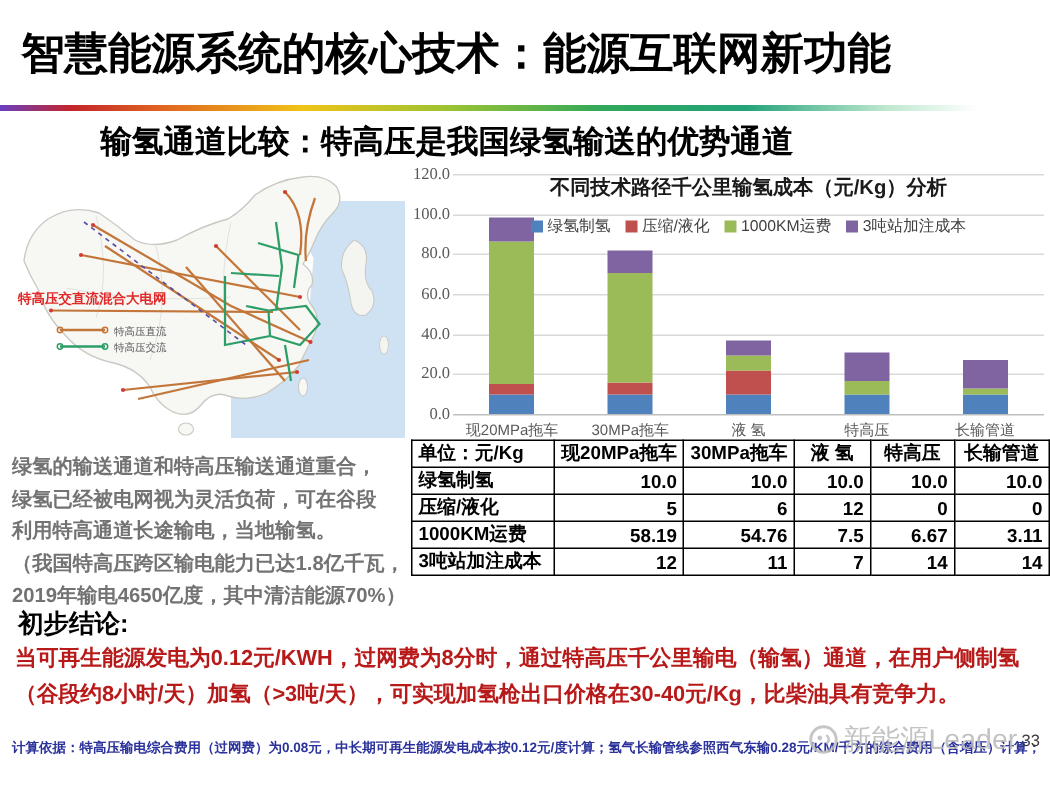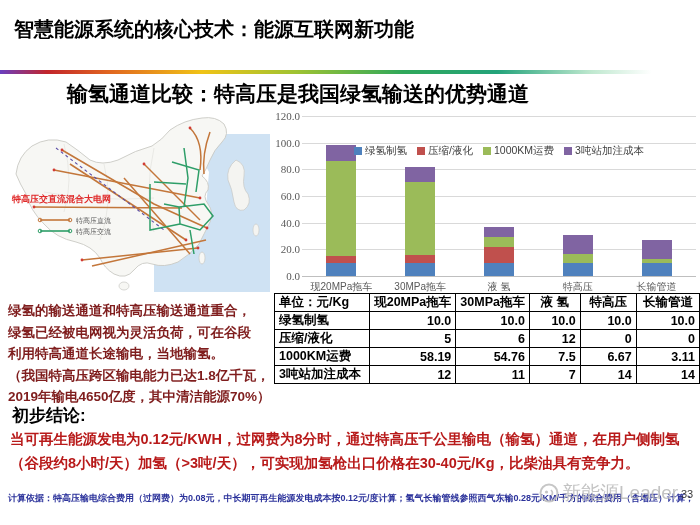--- a/index.html
+++ b/index.html
@@ -3,37 +3,37 @@
 <meta charset="utf-8">
 <style>
   html,body{margin:0;padding:0;}
   body{
     width:700px;height:525px;position:relative;background:#ffffff;
     font-family:"Liberation Sans","DejaVu Sans",sans-serif;overflow:hidden;
   }
   
   .page-title{
     position:absolute;left:14px;top:16px;width:676px;
-    font-size:20px;font-weight:900;color:#000;letter-spacing:0px;white-space:nowrap;
+    font-size:29px;font-weight:900;color:#000;letter-spacing:0px;white-space:nowrap;
   }
   .rainbow-rule{
     position:absolute;left:0;top:70px;width:672px;height:4px;
     background:linear-gradient(90deg,#6a3fc0 0%,#c2252b 7%,#e06420 16%,#f0c317 30%,
       #9fc332 44%,#2fa85a 60%,#23a37a 74%,#bfe8cf 88%,rgba(255,255,255,0) 97%);
   }
   .sub-title{
     position:absolute;left:0;top:80px;width:596px;text-align:center;
     font-size:21px;font-weight:900;color:#000;white-space:nowrap;
   }
   
   .map-wrap{position:absolute;left:4px;top:112px;width:266px;height:182px;}
   
   .left-note{
     position:absolute;left:8px;top:300px;width:266px;
-    font-size:13.5px;font-weight:bold;color:#7f1d1d;line-height:1.6;
+    font-size:13.5px;font-weight:bold;color:#737373;line-height:1.6;
     white-space:pre-line;
   }
   
   .chart{position:absolute;left:272px;top:108px;width:426px;height:184px;}
   .chart .ytick{
     position:absolute;right:398px;width:34px;text-align:right;
     font-size:11px;color:#595959;transform:translateY(-50%);font-family:Liberation Serif, serif;
   }
   .chart .gridline{position:absolute;left:30px;width:394px;height:1px;background:#d9d9d9;}
   .chart .baseline{position:absolute;left:30px;width:394px;height:1px;background:#bfbfbf;}
@@ -200,20 +200,21 @@
       <div class="xlabel" style="left:188px">液 氢</div>
       <div class="bar-seg" style="left:290.79999999999995px;top:154.66666666666666px;height:13.333333333333332px;background:#4F81BD"></div>
       <div class="bar-seg" style="left:290.79999999999995px;top:145.77333333333334px;height:8.893333333333333px;background:#9BBB59"></div>
       <div class="bar-seg" style="left:290.79999999999995px;top:127.10666666666667px;height:18.666666666666668px;background:#8064A2"></div>
       <div class="xlabel" style="left:266.79999999999995px">特高压</div>
       <div class="bar-seg" style="left:369.59999999999997px;top:154.66666666666666px;height:13.333333333333332px;background:#4F81BD"></div>
       <div class="bar-seg" style="left:369.59999999999997px;top:150.52px;height:4.1466666666666665px;background:#9BBB59"></div>
       <div class="bar-seg" style="left:369.59999999999997px;top:131.85333333333335px;height:18.666666666666668px;background:#8064A2"></div>
       <div class="xlabel" style="left:345.59999999999997px">长输管道</div>
     </div>
+  <div class="chart-title">不同技术路径千公里输氢成本（元/Kg）分析</div>
   <div class="chart-legend" id="chart-legend">
       <span class="item"><span class="swatch" style="background:#4F81BD"></span>绿氢制氢</span>
       <span class="item"><span class="swatch" style="background:#C0504D"></span>压缩/液化</span>
       <span class="item"><span class="swatch" style="background:#9BBB59"></span>1000KM运费</span>
       <span class="item"><span class="swatch" style="background:#8064A2"></span>3吨站加注成本</span>
     </div>
 </div>
 
 <table class="cost-table" id="cost-table">
     <tbody>

